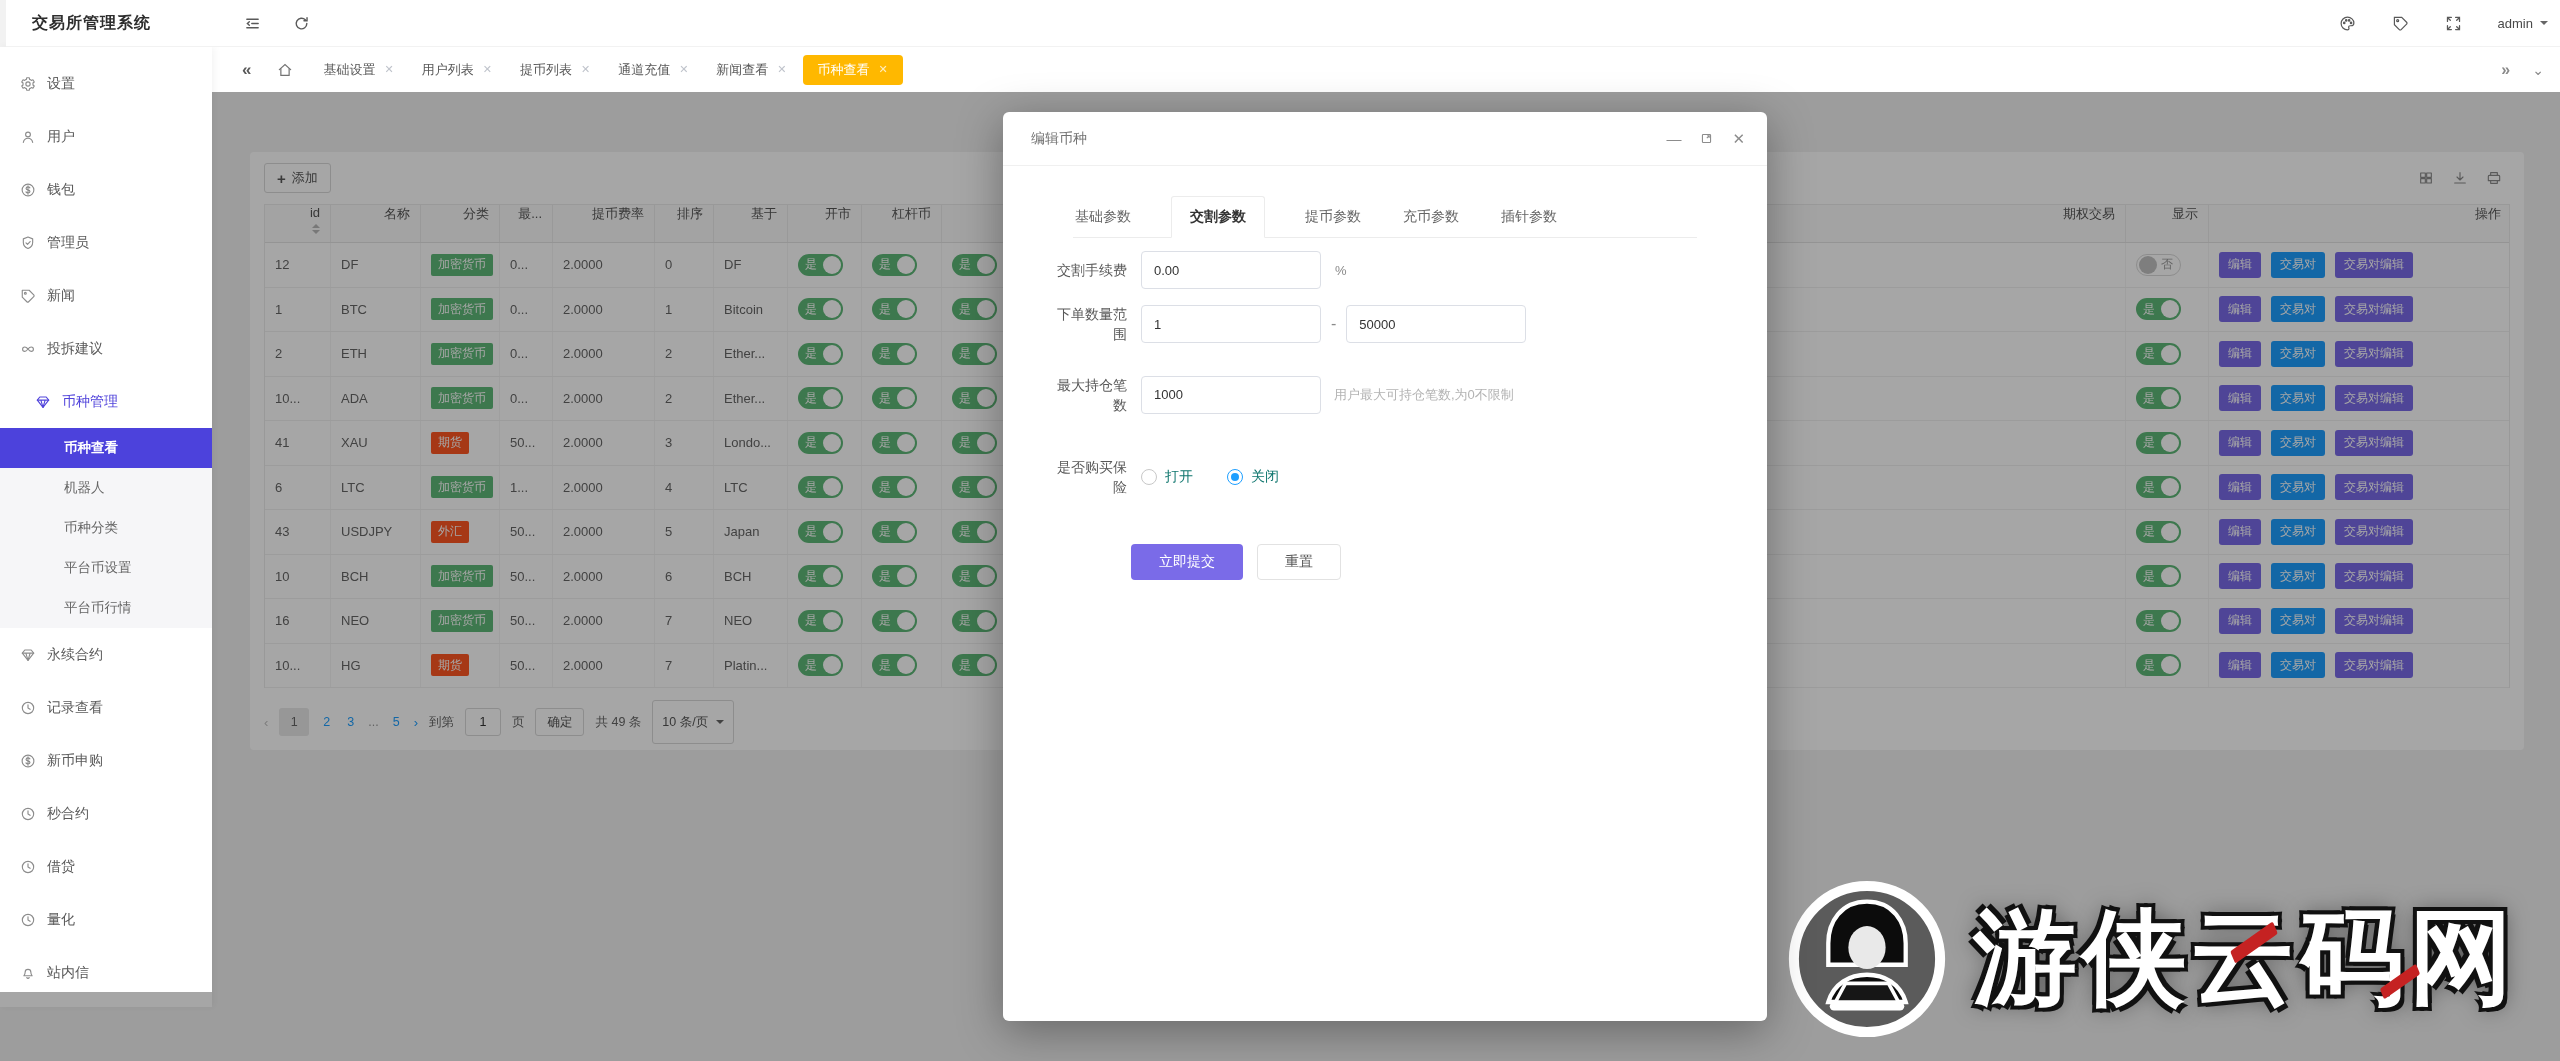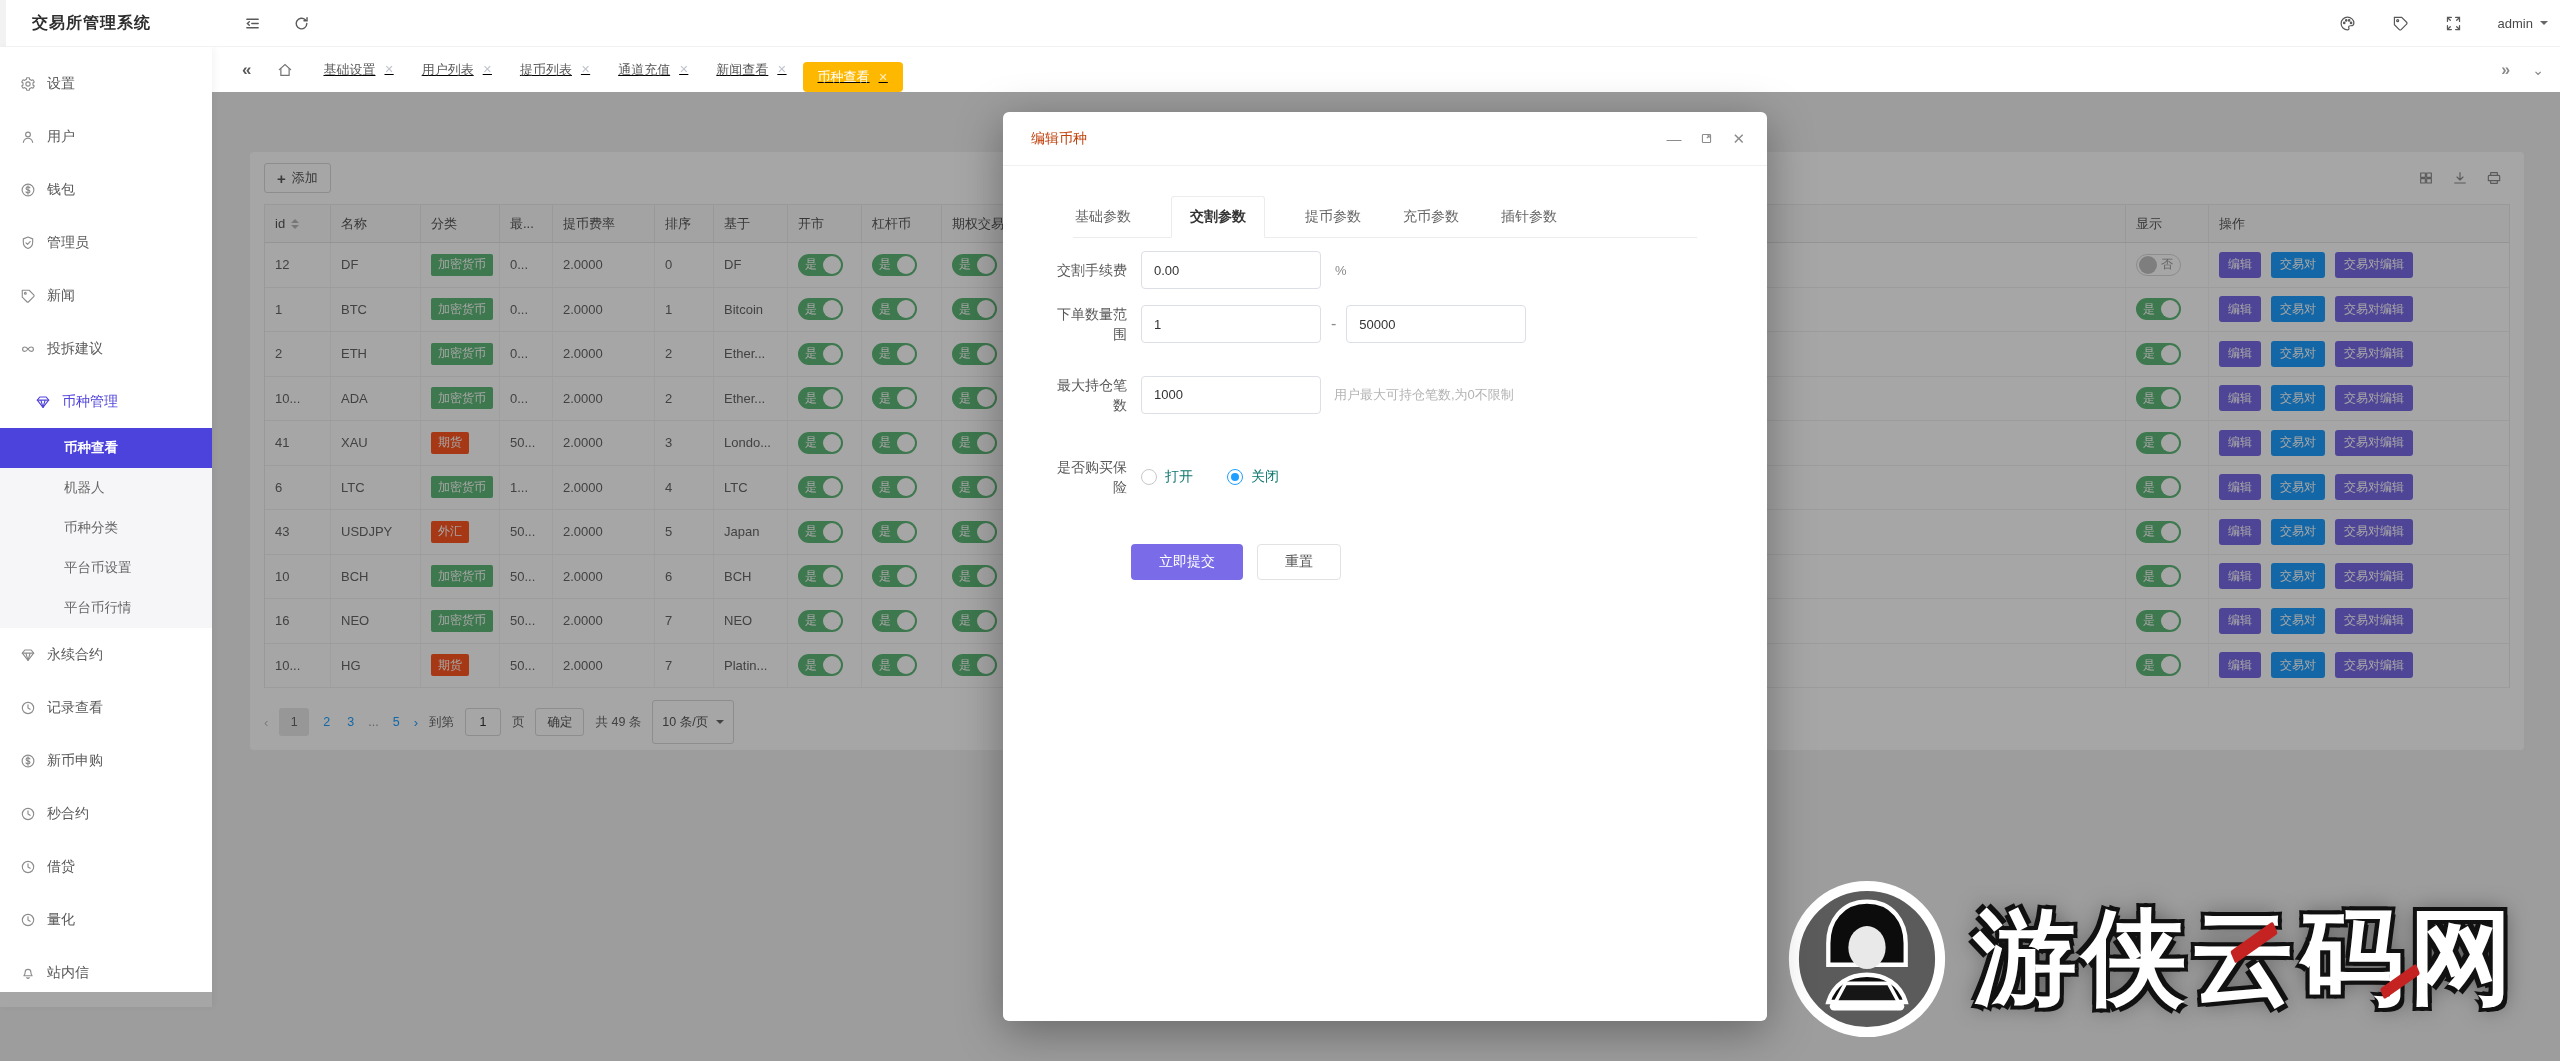--- a/index.html
+++ b/index.html
@@ -15,21 +15,21 @@
 .tb-collapse{margin-left:26px;}
 .tb-refresh{margin-left:32px;}
 .tb-right{margin-left:auto;display:flex;align-items:center;gap:36px;padding-right:18px;}
 .admin{display:flex;align-items:center;gap:7px;font-size:13px;color:#4a4a4a;cursor:pointer;}
 .caret{width:0;height:0;border:4.5px solid transparent;border-top-color:#666;margin-top:4px;}
 
 .tabbar{position:absolute;top:47px;left:212px;right:0;height:45px;background:#fff;display:flex;align-items:center;z-index:15;}
 .t-back{margin-left:30px;color:#595959;font-size:17px;font-weight:bold;cursor:pointer;}
 .t-home{margin-left:26px;color:#737373;cursor:pointer;}
 .t-home svg{width:16px;height:16px;}
-.tabs{display:flex;align-items:flex-end;margin-left:18px;text-decoration:underline;}
+.tabs{display:flex;align-items:center;margin-left:18px;}
 .tab{display:flex;align-items:center;padding:0 12px;margin-right:4px;font-size:13px;color:#595959;cursor:pointer;height:45px;}
 .tab-x{margin-left:9px;color:#bfc3cb;font-size:11px;}
 .tab.active{background:#FFB800;color:#fff;height:30px;border-radius:4px;padding:0 15px;}
 .tab.active .tab-x{color:rgba(255,255,255,.75);}
 .tabbar-right{margin-left:auto;display:flex;align-items:center;gap:22px;padding-right:16px;color:#8a8a8a;}
 .t-more{font-size:16px;font-weight:bold;cursor:pointer;}
 .t-down{font-size:14px;cursor:pointer;}
 
 .sidebar{position:absolute;top:47px;left:0;width:212px;height:960px;background:#fff;z-index:18;box-shadow:2px 0 8px rgba(0,0,0,.05);padding-top:10px;}
 .sb-item{height:53px;display:flex;align-items:center;padding-left:20px;color:#595959;font-size:14px;cursor:pointer;}
@@ -43,21 +43,21 @@
 .content{position:absolute;top:92px;left:212px;right:0;bottom:0;background:#f2f2f2;}
 .card{position:absolute;left:38px;top:60px;width:2274px;height:598px;background:#fff;border-radius:4px;}
 .card-toolbar{height:52px;display:flex;align-items:center;padding:0 22px 0 14px;}
 .add-btn{height:30px;display:flex;align-items:center;gap:6px;padding:0 12px;background:#fff;border:1px solid #d9d9d9;border-radius:3px;font-size:13px;color:#595959;cursor:pointer;}
 .add-btn .plus{font-size:15px;font-weight:bold;color:#595959;}
 .tools{margin-left:auto;display:flex;gap:18px;color:#8a8a8a;}
 .tools .icn{cursor:pointer;}
 .tbl{margin:0 14px;border:1px solid #ebebeb;border-bottom:none;}
 .thead,.trow{display:grid;grid-template-columns:66px 90px 79px 53px 102px 59px 74px 74px 80px 1184px 83px 302px;}
 .thead{height:38px;background:#fafafa;border-bottom:1px solid #e4e4e4;font-size:13px;color:#555;}
-.th{display:flex;align-items:center;padding:0 10px;border-right:1px solid #ebebeb;white-space:nowrap;overflow:hidden;}
+.th{display:flex;align-items:flex-end;padding:0 10px;border-right:1px solid #ebebeb;white-space:nowrap;overflow:hidden;flex-direction:column;}
 .th:last-child{border-right:none;}
 .trow{height:44.5px;border-bottom:1px solid #f0f0f0;font-size:13px;color:#666;background:#fff;}
 .td{display:flex;align-items:center;padding:0 10px;border-right:1px solid #f5f5f5;white-space:nowrap;overflow:hidden;}
 .td:last-child{border-right:none;}
 .sorts{display:inline-flex;flex-direction:column;margin-left:6px;}
 .sorts i{width:0;height:0;border:4px solid transparent;display:block;}
 .sorts .up{border-bottom-color:#b8b8b8;margin-bottom:2px;}
 .sorts .dn{border-top-color:#b8b8b8;}
 .badge{padding:2.5px 7px;border-radius:2px;color:#fff;font-size:12px;}
 .bg-green{background:#5FB878;}
@@ -89,21 +89,21 @@
 .watermark{position:absolute;right:42px;bottom:16px;z-index:60;display:flex;align-items:center;gap:20px;}
 .wm-logo svg{width:172px;height:172px;}
 .wm-text{font-size:104px;font-weight:bold;color:#fff;letter-spacing:5px;
  text-shadow:4px 4px 0 #111,-4px -4px 0 #111,4px -4px 0 #111,-4px 4px 0 #111,0 0 22px rgba(0,0,0,.55);}
 .wm-accent{position:absolute;background:#c52222;transform:rotate(-35deg) skewX(-12deg);border-radius:2px;}
 .wm-a1{width:52px;height:13px;right:238px;bottom:96px;}
 .wm-a2{width:44px;height:11px;right:96px;bottom:58px;}
 
 .modal{position:absolute;left:1003px;top:112px;width:764px;height:909px;background:#fff;border-radius:6px;z-index:100;box-shadow:0 10px 45px rgba(0,0,0,.35);}
 .m-head{height:54px;border-bottom:1px solid #f0f0f0;display:flex;align-items:center;padding:0 22px 0 28px;}
-.m-title{font-size:14px;color:#c2410c;}
+.m-title{font-size:14px;color:#737373;}
 .m-ctls{margin-left:auto;display:flex;align-items:center;gap:19px;color:#8c8c8c;}
 .m-ctl{cursor:pointer;font-size:15px;line-height:1;}
 .m-ctl svg{width:13px;height:13px;}
 .m-tabs{display:flex;align-items:flex-end;margin:30px 70px 0 70px;border-bottom:1px solid #ececec;font-size:14px;color:#666;}
 .m-tab{padding:11px 2px;margin-right:38px;cursor:pointer;}
 .m-tab.active{padding:11px 18px;border:1px solid #ececec;border-bottom:1px solid #fff;margin-bottom:-1px;border-radius:3px 3px 0 0;color:#333;font-weight:bold;background:#fff;}
 .m-form{padding:13px 0 0 50px;}
 .f-row{display:flex;align-items:center;}
 .f-label{width:74px;text-align:right;font-size:14px;color:#595959;line-height:1.45;margin-right:14px;flex:none;}
 .inp{width:180px;height:38px;border:1px solid #dcdfe6;border-radius:4px;padding:0 12px;font-size:13px;color:#333;background:#fff;}

